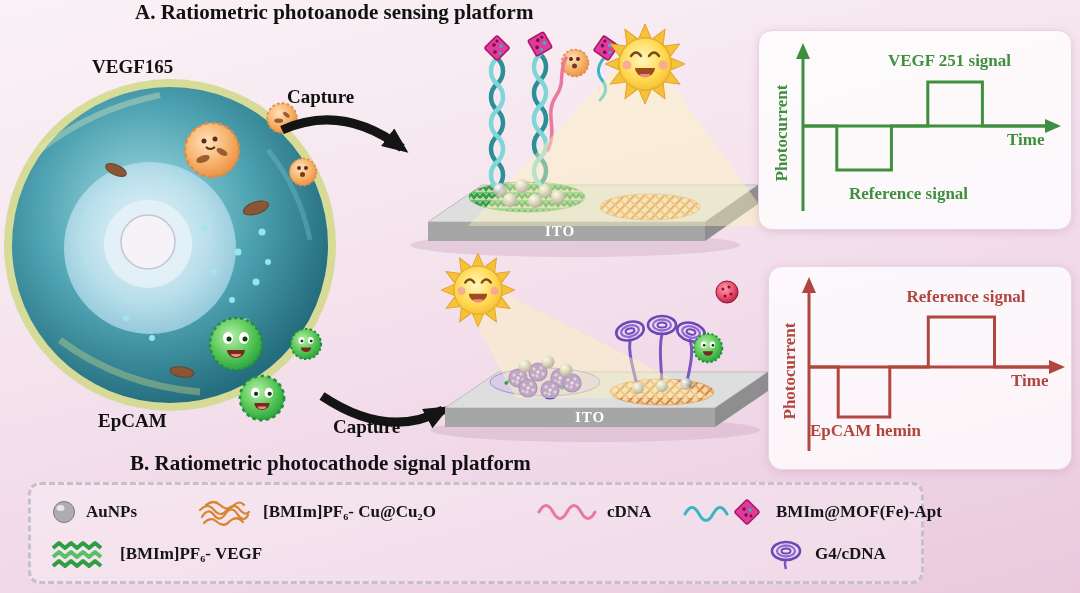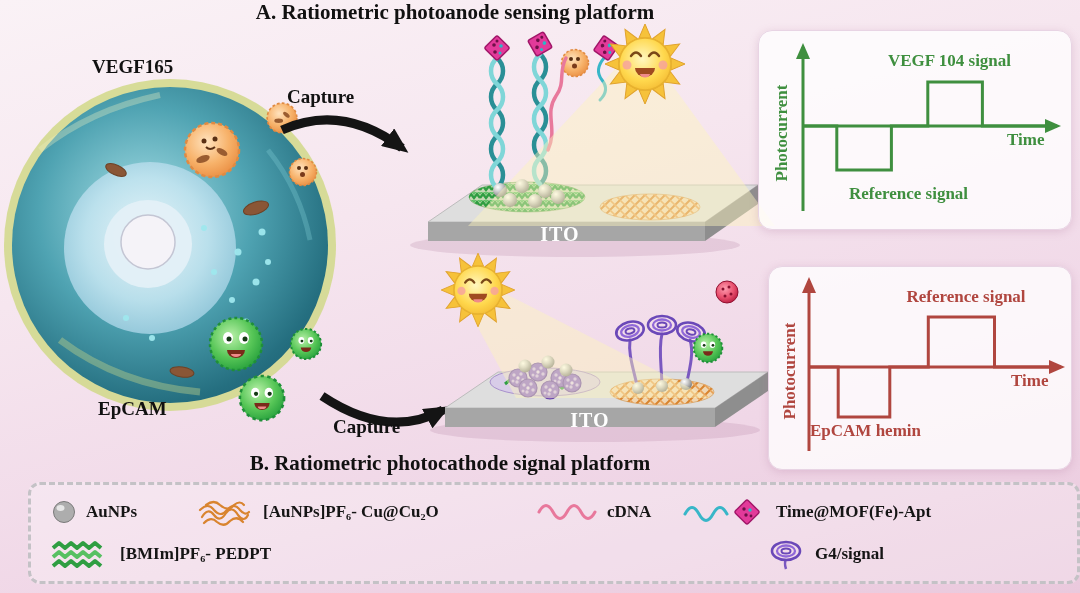--- a/index.html
+++ b/index.html
@@ -2,35 +2,35 @@
 <html><head>
 <meta charset="utf-8">
 <style>
   * { margin:0; padding:0; box-sizing:border-box; }
   body { font-family:"Liberation Serif","DejaVu Serif",serif; }
   #canvas {
     position:relative; width:1080px; height:593px; overflow:hidden;
     background:linear-gradient(165deg,#faf2f6 0%,#f6e6ef 35%,#f0d7e7 70%,#eac9dd 100%);
   }
   .abs { position:absolute; }
-  .title { font-weight:bold; font-size:21px; color:#111; text-align:center; }
+  .title { font-weight:bold; font-size:21px; color:#111; text-align:left; }
   .biglabel { font-weight:bold; font-size:19px; color:#111; }
-  .ito { font-weight:bold; font-size:20px; color:#fff; text-align:center; letter-spacing:1px; }
+  .ito { font-weight:bold; font-size:15px; color:#fff; text-align:center; letter-spacing:1px; }
   .chartbox {
     position:absolute; background:rgba(255,255,255,0.78);
     border:1px solid #e8d4e4; border-radius:14px;
     box-shadow:0 2px 8px rgba(170,110,150,0.25);
   }
   .chartbox svg { position:absolute; left:0; top:0; }
   .clab { position:absolute; font-weight:bold; font-size:17px; text-align:center; }
   .ylab { transform:rotate(-90deg); width:170px; }
   .green { color:#3f8f3f; }
   .red { color:#b0463f; }
   #legend {
-    position:absolute; left:28px; top:482px; width:1052px; height:102px;
+    position:absolute; left:28px; top:482px; width:896px; height:102px;
     border:3px dashed #c4c2c6; border-radius:12px; background:rgba(255,255,255,0.28);padding-left:28px;
   }
   .litem { position:absolute; display:flex; align-items:center; gap:9px; height:34px; }
   .ltext { font-weight:bold; font-size:17px; color:#151515; white-space:nowrap; }
   .licon { display:flex; align-items:center; }
 </style>
 </head>
 <body>
 
 <div id="canvas">
@@ -306,40 +306,40 @@
       <circle cx="4" cy="2" r="1.5" fill="#8a1030"></circle>
         <circle cx="-2" cy="4" r="1.5" fill="#8a1030"></circle>
     </g>
     <polygon points="462,298 516,398 710,398 498,290" fill="#fcf3bc" opacity="0.45"></polygon>
     <use href="#sunDef" transform="translate(478,290) scale(0.92)"></use>
   </svg>
 
   <div class="abs title" style="left:135px;top:0;width:640px">A. Ratiometric photoanode sensing platform</div>
   <div class="abs title" style="left:130px;top:451px;width:640px">B. Ratiometric photocathode signal platform</div>
   <div class="abs biglabel" style="left:92px;top:56px">VEGF165</div>
-  <div class="abs biglabel" style="left:98px;top:398px">EpCAM</div>
+  <div class="abs biglabel" style="left:98px;top:410px">EpCAM</div>
   <div class="abs biglabel" style="left:287px;top:86px">Capture</div>
   <div class="abs biglabel" style="left:333px;top:416px">Capture</div>
   <div class="abs ito" style="left:530px;top:223px;width:60px">ITO</div>
   <div class="abs ito" style="left:560px;top:409px;width:60px">ITO</div>
 
   <div class="chartbox" style="left:758px;top:30px;width:314px;height:200px">
     <svg width="314" height="200" viewBox="0 0 314 200">
       <defs>
         <marker id="mGr" markerUnits="userSpaceOnUse" markerWidth="16" markerHeight="14" refX="12" refY="7" orient="auto">
           <path d="M0,0 L16,7 L0,14 z" fill="#3f8f3f"></path>
         </marker>
       </defs>
       <line x1="44" y1="180" x2="44" y2="16" stroke="#3f8f3f" stroke-width="3" marker-end="url(#mGr)"></line>
       <line x1="44" y1="95" x2="298" y2="95" stroke="#3f8f3f" stroke-width="3" marker-end="url(#mGr)"></line>
       <polyline fill="none" stroke="#3f8f3f" stroke-width="3" points="44.0,95.0 77.8,95.0 77.8,139.0 132.4,139.0 132.4,95.0 168.8,95.0 168.8,51.0 223.4,51.0 223.4,95.0 293.6,95.0"></polyline>
     </svg>
     <div class="clab green ylab" style="left:-62px;top:92px">Photocurrent</div>
     <div class="clab green" style="left:248px;top:99px">Time</div>
-    <div class="clab green" style="left:98px;top:20px;width:185px">VEGF 104 signal</div>
+    <div class="clab green" style="left:98px;top:20px;width:185px">VEGF 251 signal</div>
     <div class="clab green" style="left:52px;top:153px;width:195px">Reference signal</div>
   </div>
 
   <div class="chartbox" style="left:768px;top:266px;width:304px;height:204px">
     <svg width="304" height="204" viewBox="0 0 304 204">
       <defs>
         <marker id="mRd" markerUnits="userSpaceOnUse" markerWidth="16" markerHeight="14" refX="12" refY="7" orient="auto">
           <path d="M0,0 L16,7 L0,14 z" fill="#b0463f"></path>
         </marker>
       </defs>
@@ -367,21 +367,21 @@
       <span class="licon">
         <svg width="58" height="30" viewBox="0 0 58 30">
             <g stroke="#d9842f" stroke-width="2.2" fill="none" stroke-linecap="round">
           <path d="M6,20 q 6,-10 12,-2 q 6,8 12,-2 q 6,-8 12,2 q 6,8 10,0"></path>
           <path d="M4,13 q 8,-8 14,0 q 7,8 13,0 q 7,-8 13,0 q 5,6 9,2"></path>
           <path d="M8,26 q 7,-7 13,-1 q 7,6 13,-1 q 7,-6 13,1"></path>
           <path d="M10,8 q 8,-6 14,0 q 8,7 14,0 q 6,-5 10,0"></path>
         </g>
           </svg>
       </span>
-      <span class="ltext">[AuNPs]PF₆- Cu@Cu₂O</span>
+      <span class="ltext">[BMIm]PF₆- Cu@Cu₂O</span>
     </div>
     <div class="litem" style="left:505px;top:10px">
       <span class="licon">
         <svg width="62" height="22" viewBox="0 0 62 22">
             <path d="M3,11 q 7,-13 14,0 q 7,13 14,0 q 7,-13 14,0 q 7,13 14,0" stroke="#e8789c" stroke-width="3" fill="none" stroke-linecap="round"></path>
           </svg>
       </span>
       <span class="ltext">cDNA</span>
     </div>
     <div class="litem" style="left:650px;top:10px">
@@ -390,42 +390,42 @@
           <path d="M4,20 q 7,-13 14,0 q 7,13 14,0 q 7,-13 14,0" stroke="#38b6c8" stroke-width="3" fill="none" stroke-linecap="round"></path>
           <g transform="translate(66,18)">
             <rect x="-9" y="-9" width="18" height="18" rx="2" transform="rotate(45)" fill="#e23a9a" stroke="#a01668" stroke-width="1.4"></rect>
             <circle cx="-3" cy="-3" r="1.7" fill="#6e0f48"></circle>
               <circle cx="3" cy="-2" r="1.7" fill="#2ab8c8"></circle>
             <circle cx="-1" cy="3" r="1.7" fill="#6e0f48"></circle>
               <circle cx="4" cy="4" r="1.4" fill="#6e0f48"></circle>
           </g>
         </svg>
       </span>
-      <span class="ltext">Time@MOF(Fe)-Apt</span>
+      <span class="ltext">BMIm@MOF(Fe)-Apt</span>
     </div>
     <div class="litem" style="left:18px;top:52px">
       <span class="licon">
         <svg width="62" height="32" viewBox="0 0 62 32">
             <g fill="none" stroke-linejoin="round">
           <path d="M4,10 l6,-5 l6,5 l6,-5 l6,5 l6,-5 l6,5 l6,-5 l6,5" stroke="#2f9e42" stroke-width="4"></path>
           <path d="M4,19 l6,-5 l6,5 l6,-5 l6,5 l6,-5 l6,5 l6,-5 l6,5" stroke="#57c062" stroke-width="4"></path>
           <path d="M4,28 l6,-5 l6,5 l6,-5 l6,5 l6,-5 l6,5 l6,-5 l6,5" stroke="#2f9e42" stroke-width="4"></path>
         </g>
           </svg>
       </span>
-      <span class="ltext">[BMIm]PF₆- PEDPT</span>
+      <span class="ltext">[BMIm]PF₆- VEGF</span>
     </div>
     <div class="litem" style="left:735px;top:52px">
       <span class="licon">
         <svg width="40" height="34" viewBox="0 0 40 34">
             <g fill="none">
           <path d="M20,32 q -2,-6 0,-10" stroke="#7a58c0" stroke-width="2.5"></path>
           <ellipse cx="20" cy="14" rx="14" ry="9" stroke="#6a48b8" stroke-width="2.6"></ellipse>
           <ellipse cx="20" cy="14" rx="9" ry="5.5" stroke="#9068d8" stroke-width="2.3"></ellipse>
           <ellipse cx="20" cy="14" rx="4.5" ry="2.5" stroke="#6a48b8" stroke-width="2"></ellipse>
         </g>
           </svg>
       </span>
-      <span class="ltext">G4/signal</span>
+      <span class="ltext">G4/cDNA</span>
     </div>
   </div>
 
 </div>
 
 </body></html>

